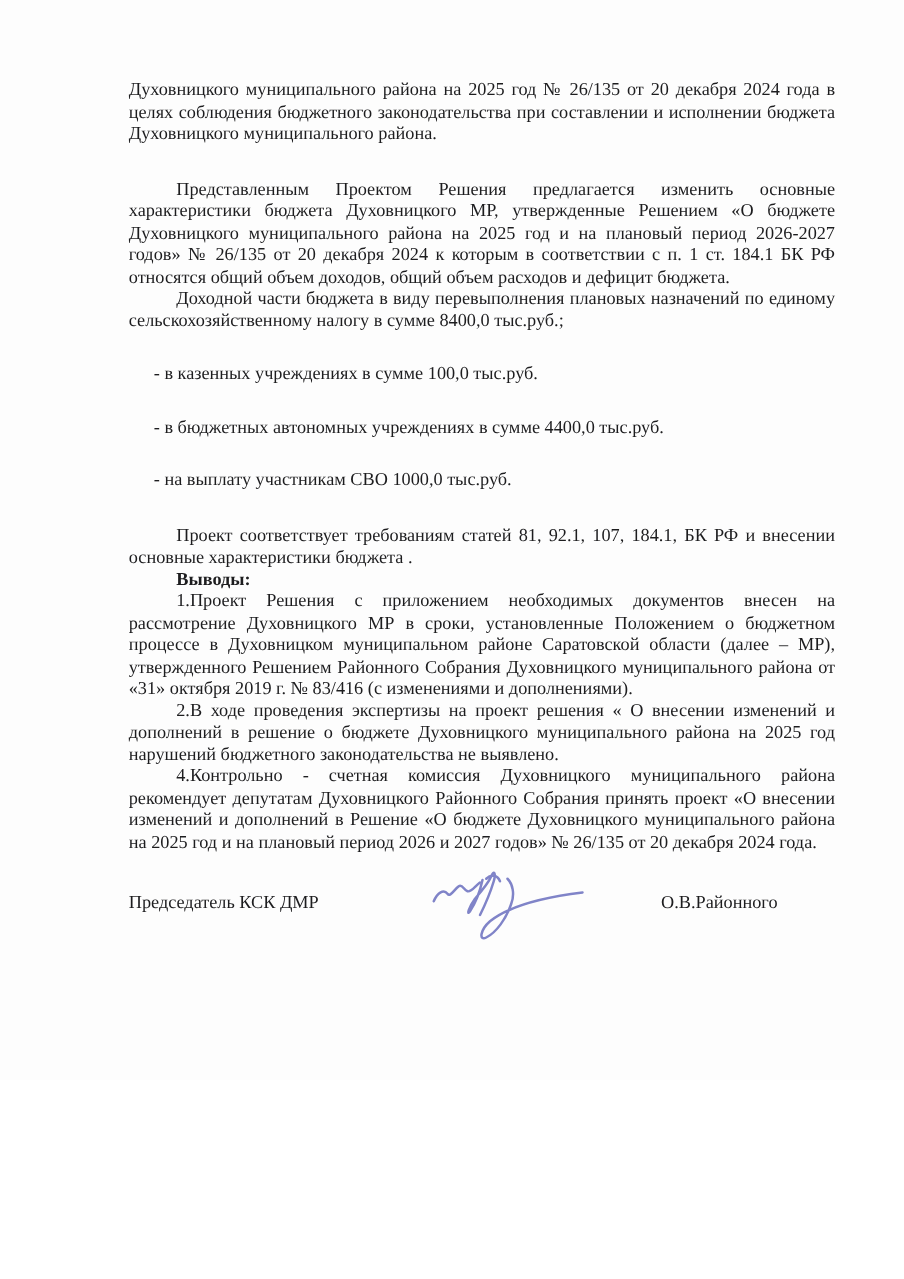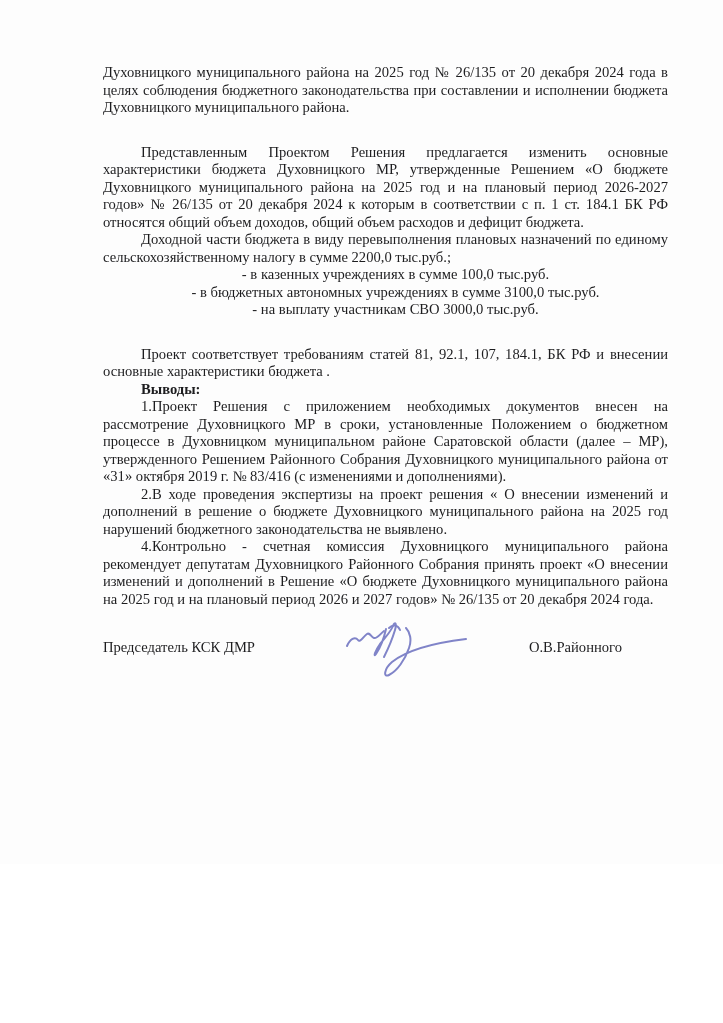--- a/index.html
+++ b/index.html
@@ -24,21 +24,21 @@
     font-size: 14.6px;
     line-height: 17.5px;
   }
   .p {
     margin: 0;
     text-align: justify;
     text-justify: inter-word;
   }
   .ind    { text-indent: 38px; }
   .ind-sm { text-indent: 28px; }
-  .li     { padding-left: 20px; text-align: center; }
+  .li     { padding-left: 20px; text-align: left; margin-top: 25px; }
   .gap    { margin-top: 27px; }
   .bold   { font-weight: bold; }
   .sig-row {
     position: relative;
     margin-top: 31px;
     display: flex;
     justify-content: space-between;
     padding-right: 46px;
     text-align: left;
     gap: 12px;
@@ -55,28 +55,28 @@
 </head>
 <body>
 
 <div class="page">
   <div class="content">
 
     <p class="p">Духовницкого муниципального района на 2025 год № 26/135 от 20 декабря 2024 года в целях соблюдения бюджетного законодательства при составлении и исполнении бюджета Духовницкого муниципального района.</p>
 
     <p class="p ind gap">Представленным Проектом Решения предлагается изменить основные характеристики бюджета Духовницкого МР, утвержденные Решением «О бюджете Духовницкого муниципального района на 2025 год и на плановый период 2026-2027 годов» № 26/135 от 20 декабря 2024  к которым в соответствии с п. 1 ст. 184.1 БК РФ относятся общий объем доходов, общий объем расходов и дефицит бюджета.</p>
 
-    <p class="p ind">Доходной части бюджета в виду перевыполнения плановых назначений по единому сельскохозяйственному налогу в сумме 2200,0 тыс.руб.;</p>
+    <p class="p ind">Доходной части бюджета в виду перевыполнения плановых назначений по единому сельскохозяйственному налогу в сумме 8400,0 тыс.руб.;</p>
 
 
     <p class="p li">- в казенных учреждениях в сумме  100,0 тыс.руб.</p>
 
-    <p class="p li">- в бюджетных автономных учреждениях в сумме 3100,0 тыс.руб.</p>
+    <p class="p li">- в бюджетных автономных учреждениях в сумме 4400,0 тыс.руб.</p>
 
-    <p class="p li">- на выплату участникам СВО 3000,0 тыс.руб.</p>
+    <p class="p li">- на выплату участникам СВО 1000,0 тыс.руб.</p>
 
     <p class="p ind gap">Проект соответствует требованиям статей 81, 92.1, 107, 184.1, БК РФ и внесении основные характеристики бюджета .</p>
 
     <p class="p ind bold">Выводы:</p>
 
     <p class="p ind">1.Проект Решения с приложением необходимых документов внесен на рассмотрение Духовницкого МР в сроки, установленные Положением о бюджетном процессе  в Духовницком муниципальном районе Саратовской области (далее – МР), утвержденного Решением  Районного Собрания Духовницкого муниципального района  от «31» октября 2019 г. № 83/416 (с изменениями и дополнениями).</p>
 
     <p class="p ind">2.В ходе проведения экспертизы на проект решения « О внесении изменений и дополнений в решение о бюджете Духовницкого муниципального района на 2025 год нарушений бюджетного законодательства не выявлено.</p>
 
 

